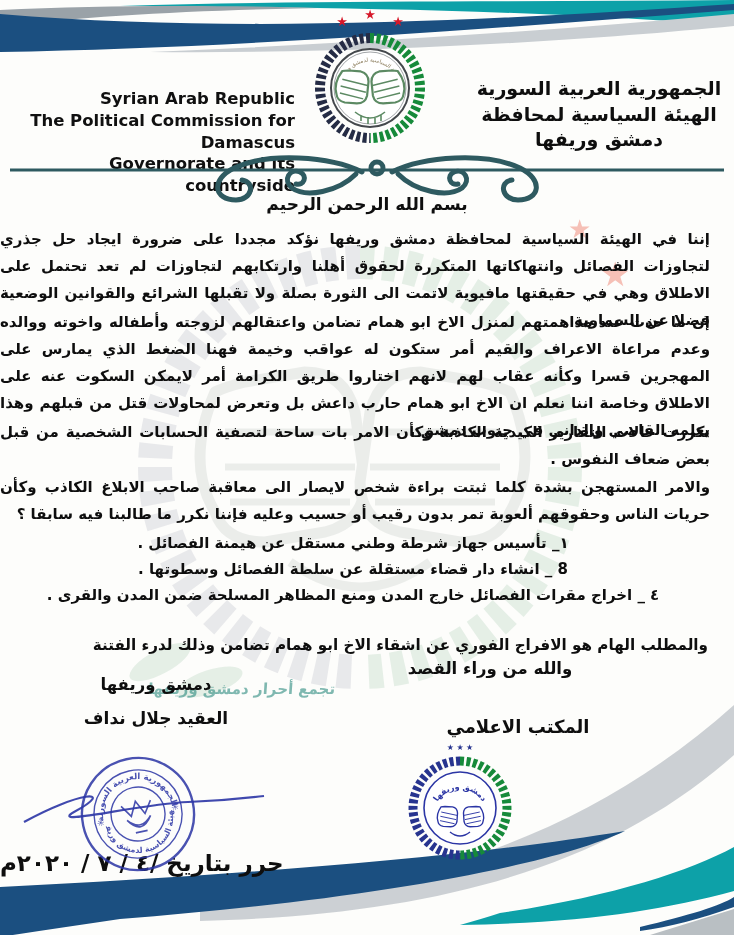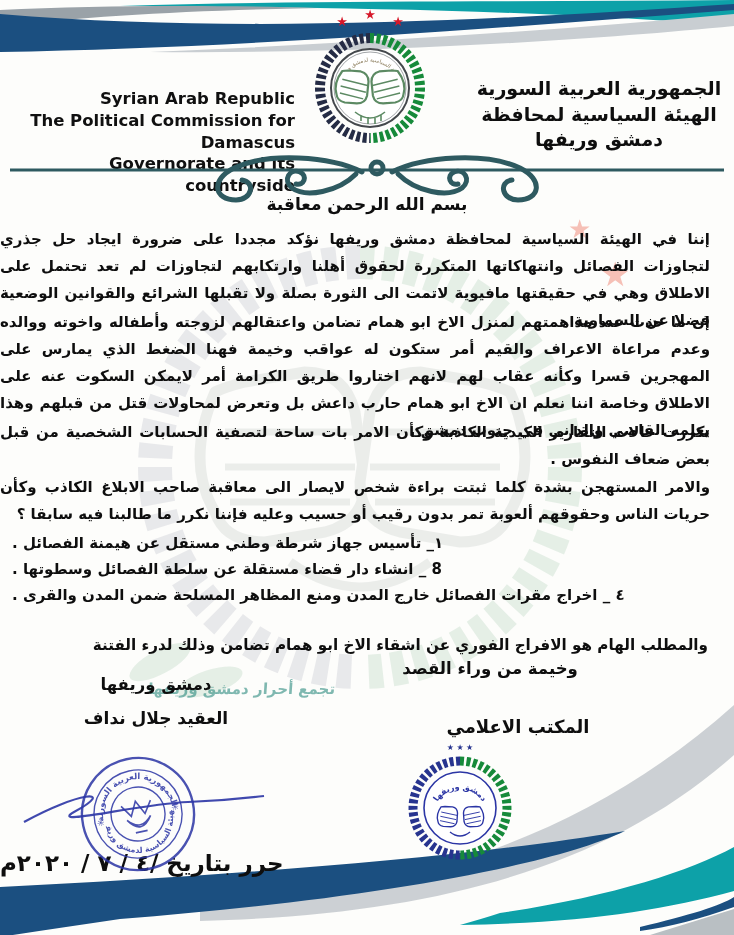--- a/index.html
+++ b/index.html
@@ -2,21 +2,21 @@
 <html lang="ar"><head>
 <meta charset="utf-8">
 <style>
   html,body{margin:0;padding:0;background:#e8e8e8;}
   .page{position:relative;width:734px;height:935px;margin:0 auto;background:#fdfdfb;overflow:hidden;
         font-family:"DejaVu Sans",sans-serif;}
   .abs{position:absolute;}
   .ar{direction:rtl;font-weight:bold;color:#0e0e0e;}
   .en{font-weight:bold;color:#101010;text-align:center;line-height:1.32;font-size:16.5px;}
   .body-par{left:0;width:710px;font-size:15px;line-height:27px;text-align:justify;text-align-last:right;}
-  .list-item{font-size:15px;line-height:26px;text-align:left;padding-right:28px;}
+  .list-item{font-size:15px;line-height:26px;text-align:center;padding-right:28px;}
   .header-ar{line-height:1.35;text-align:center;font-size:19px;}
   .basmala{left:0;width:100%;text-align:center;font-size:17px;}
   .demand{left:12px;width:696px;font-size:15.2px;text-align:right;padding-right:24px;line-height:26px;}
   .closing{left:320px;width:340px;text-align:center;font-size:16.5px;}
   .sig{text-align:center;}
   .wm-star{color:rgba(233,92,70,0.38);font-weight:bold;z-index:1;}
   .layer1{z-index:1;} .layer2{z-index:2;} .layer3{z-index:3;} .layer4{z-index:4;}
 </style>
 </head>
 <body>
@@ -80,36 +80,36 @@
     <path d="M10,26 H724" stroke="#2e5a60" stroke-width="3"></path>
     <g fill="none" stroke="#2e5a60" stroke-width="5" stroke-linecap="round">
       <path d="M362,28 C330,12 268,8 234,24 C210,36 214,56 236,56 C252,56 256,38 242,36"></path>
       <path d="M392,28 C424,12 486,8 520,24 C544,36 540,56 518,56 C502,56 498,38 512,36"></path>
       <path d="M356,30 C338,48 306,54 292,44 C282,36 290,24 300,28 C308,32 304,42 296,40"></path>
       <path d="M398,30 C416,48 448,54 462,44 C472,36 464,24 454,28 C446,32 450,42 458,40"></path>
       <circle cx="377" cy="24" r="6"></circle>
     </g>
   </svg>
 
-  <div class="abs ar basmala layer2" style="top:194px;">بسم الله الرحمن معاقبة</div>
+  <div class="abs ar basmala layer2" style="top:194px;">بسم الله الرحمن الرحيم</div>
 
   <div class="abs ar body-par layer2" style="top:226px;">إننا في الهيئة السياسية لمحافظة دمشق وريفها نؤكد مجددا على ضرورة ايجاد حل جذري لتجاوزات الفصائل وانتهاكاتها المتكررة لحقوق أهلنا وارتكابهم لتجاوزات لم تعد تحتمل على الاطلاق وهي في حقيقتها مافيوية لاتمت الى الثورة بصلة ولا تقبلها الشرائع والقوانين الوضعية فضلا عن السماوية .</div>
   <div class="abs ar body-par layer2" style="top:309px;">إن ما حدث عند مداهمتهم لمنزل الاخ ابو همام تضامن واعتقالهم لزوجته وأطفاله واخوته ووالده وعدم مراعاة الاعراف والقيم أمر ستكون له عواقب وخيمة فهنا الضغط الذي يمارس على المهجرين قسرا وكأنه عقاب لهم لانهم اختاروا طريق الكرامة أمر لايمكن السكوت عنه على الاطلاق وخاصة اننا نعلم ان الاخ ابو همام حارب داعش بل وتعرض لمحاولات قتل من قبلهم وهذا يعلمه القاصي والداني في جنوب دمشق .</div>
   <div class="abs ar body-par layer2" style="top:419px;">تكررت حالات التقارير الكيدية الكاذبة وكأن الامر بات ساحة لتصفية الحسابات الشخصية من قبل بعض ضعاف النفوس .</div>
   <div class="abs ar body-par layer2" style="top:474px;">والامر المستهجن بشدة كلما ثبتت براءة شخص لايصار الى معاقبة صاحب الابلاغ الكاذب وكأن حريات الناس وحقوقهم ألعوبة تمر بدون رقيب أو حسيب وعليه فإننا نكرر ما طالبنا فيه سابقا ؟</div>
 
   <div class="abs ar layer2" style="top:530px;left:12px;width:710px;">
     <div class="list-item">١_ تأسيس جهاز شرطة وطني مستقل عن هيمنة الفصائل .</div>
     <div class="list-item">8 _ انشاء دار قضاء مستقلة عن سلطة الفصائل وسطوتها .</div>
     <div class="list-item">٤ _ اخراج مقرات الفصائل خارج المدن ومنع المظاهر المسلحة ضمن المدن والقرى .</div>
   </div>
 
   <div class="abs ar demand layer2" style="top:632px;">والمطلب الهام هو الافراج الفوري عن اشقاء الاخ ابو همام تضامن وذلك لدرء الفتنة</div>
 
-  <div class="abs ar closing layer2" style="top:659px;">وخيمة من وراء القصد</div>
+  <div class="abs ar closing layer2" style="top:659px;">والله من وراء القصد</div>
 
   <div class="abs ar sig layer2" style="left:22px;top:672px;width:268px;font-size:16.5px;line-height:25px;">
     <div>دمشق وريفها</div>
     <div style="margin-top:9px;font-size:17px;">العقيد جلال نداف</div>
   </div>
 
   <div class="abs ar sig layer2" style="left:398px;top:716px;width:240px;font-size:18px;">
     <div>المكتب الاعلامي</div>
   </div>
 

